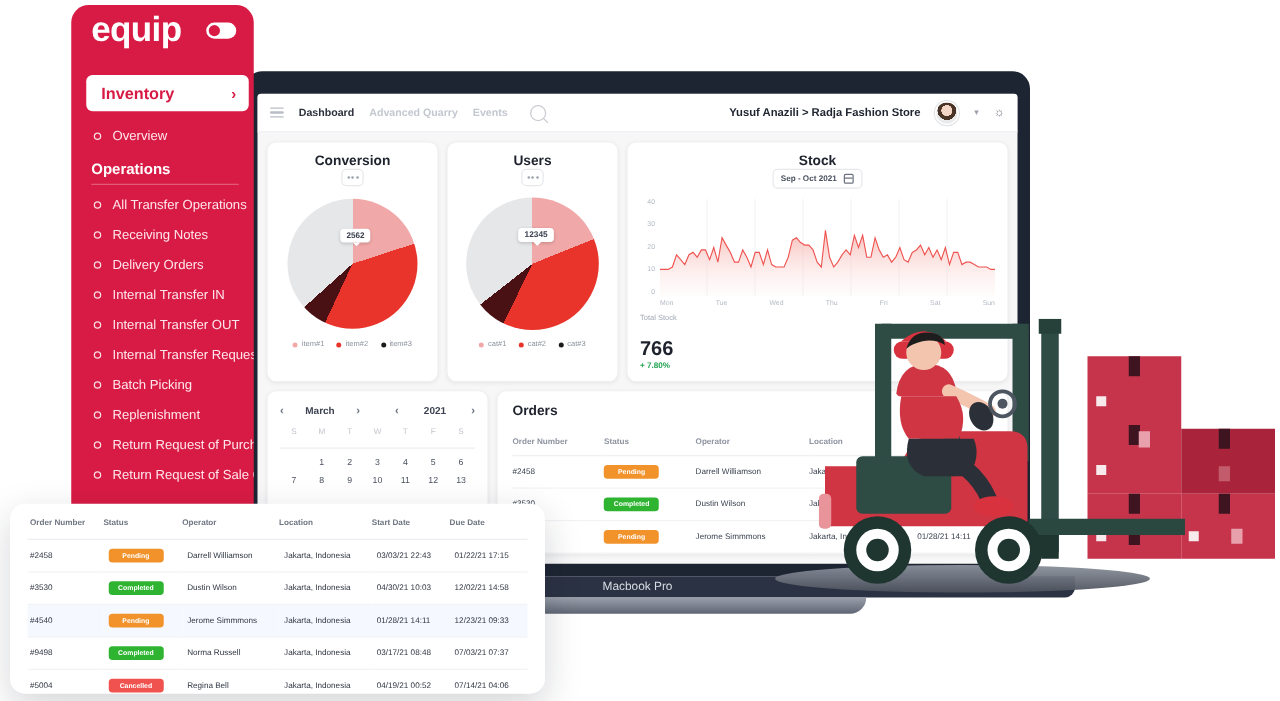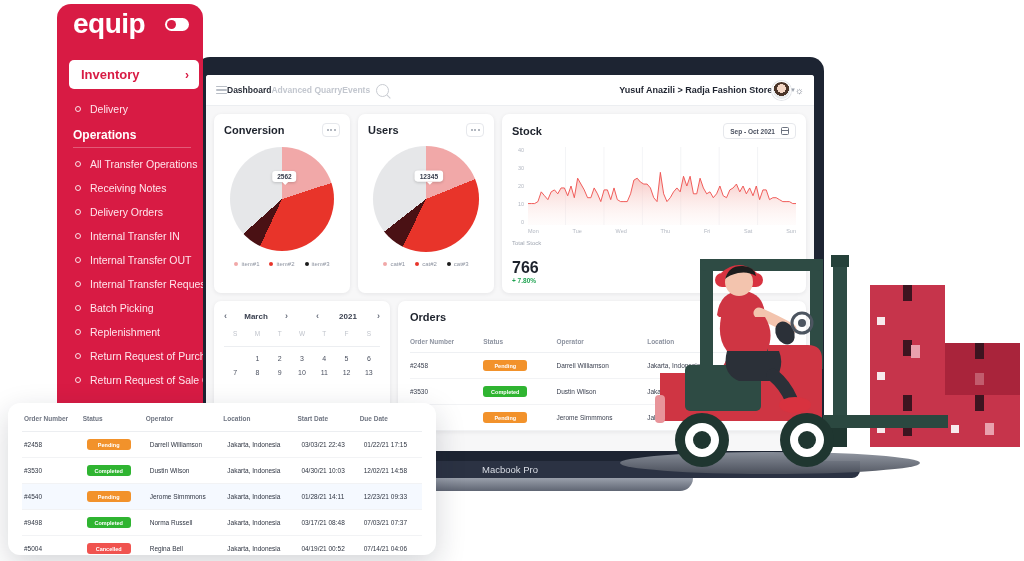--- a/index.html
+++ b/index.html
@@ -89,21 +89,21 @@
   .laptop-base span { color:#d9dde5; font-size: 9.5px; }
   .laptop-foot {
     width: 330px; height: 13px; margin: 0 auto;
     background: linear-gradient(180deg,#9aa0ab,#5f6573);
     border-radius: 0 0 60px 60px;
   }
 
   
   .topbar {
     height: 31px; background:#fff;
-    display:flex; align-items:center; gap: 0;
+    display:flex; align-items:center; gap: 12px;
     padding: 0 10px; border-bottom: 1px solid #eceef1;
   }
   .burger { width: 11px; display:flex; flex-direction:column; gap:2px; }
   .burger i { display:block; height:1.4px; background:#b9bec6; border-radius:2px; }
   .tab { font-size: 8.5px; font-weight: 700; color:#2a2f3a; }
   .tab.dim { color: #c3c7cf; font-weight: 600; }
   .topbar-search {
     width: 13px; height: 13px; border-radius:50%;
     border: 1.3px solid #c9ccd2; position: relative; margin-left: 6px;
   }
@@ -125,20 +125,21 @@
   .canvas { padding: 8px; display:flex; flex-direction:column; gap: 8px; }
   .row-top { display:flex; gap: 8px; }
   .card {
     background:#fff; border-radius: 7px;
     box-shadow: 0 1px 4px rgba(20,25,40,0.08);
     padding: 9px 10px;
   }
   .card-head {
     display:flex; align-items:center; justify-content:space-between;
     margin-bottom: 4px;
+    flex-direction: column;
   }
   .card-title { font-size: 11px; font-weight: 700; color:#1d222c; }
   .kebab {
     width: 18px; height: 14px; border:1px solid #e6e8ec; border-radius:4px;
     display:flex; align-items:center; justify-content:center; gap:1.5px;
   }
   .kebab i { width:2px; height:2px; border-radius:50%; background:#9aa0ab; display:block; }
 
   .pie-card { width: 136px; }
   .pie-wrap { display:flex; justify-content:center; padding: 6px 0 4px; position:relative; }
@@ -274,21 +275,21 @@
     </div>
 
     <div class="inv-btn">
       <span class="lbl">Inventory</span>
       <span class="chev">›</span>
     </div>
 
     <div class="nav-list">
       <div class="nav-item">
         <span class="ring"></span>
-        <span>Delivery</span>
+        <span>Overview</span>
       </div>
       <div class="nav-section">Operations</div>
 
       <div class="nav-item">
         <span class="ring"></span>
         <span>All Transfer Operations</span>
       </div>
       <div class="nav-item">
         <span class="ring"></span>
         <span>Receiving Notes</span>

